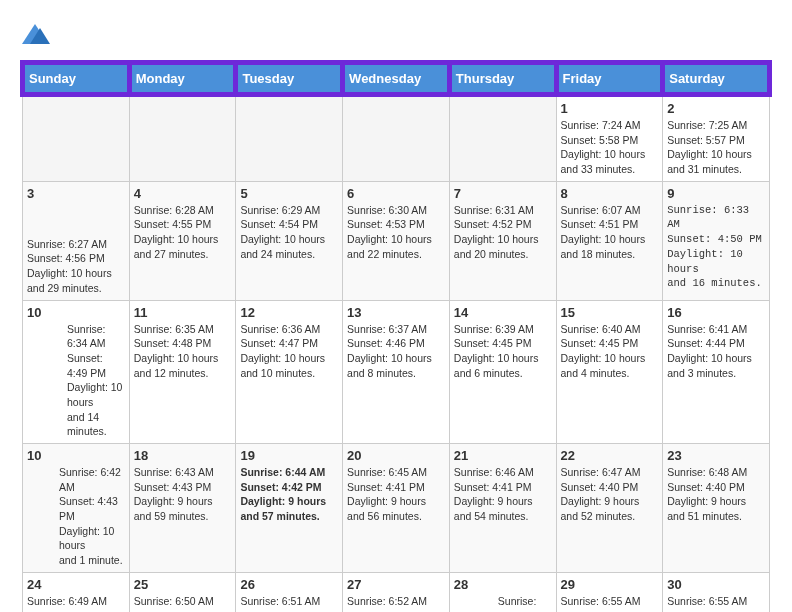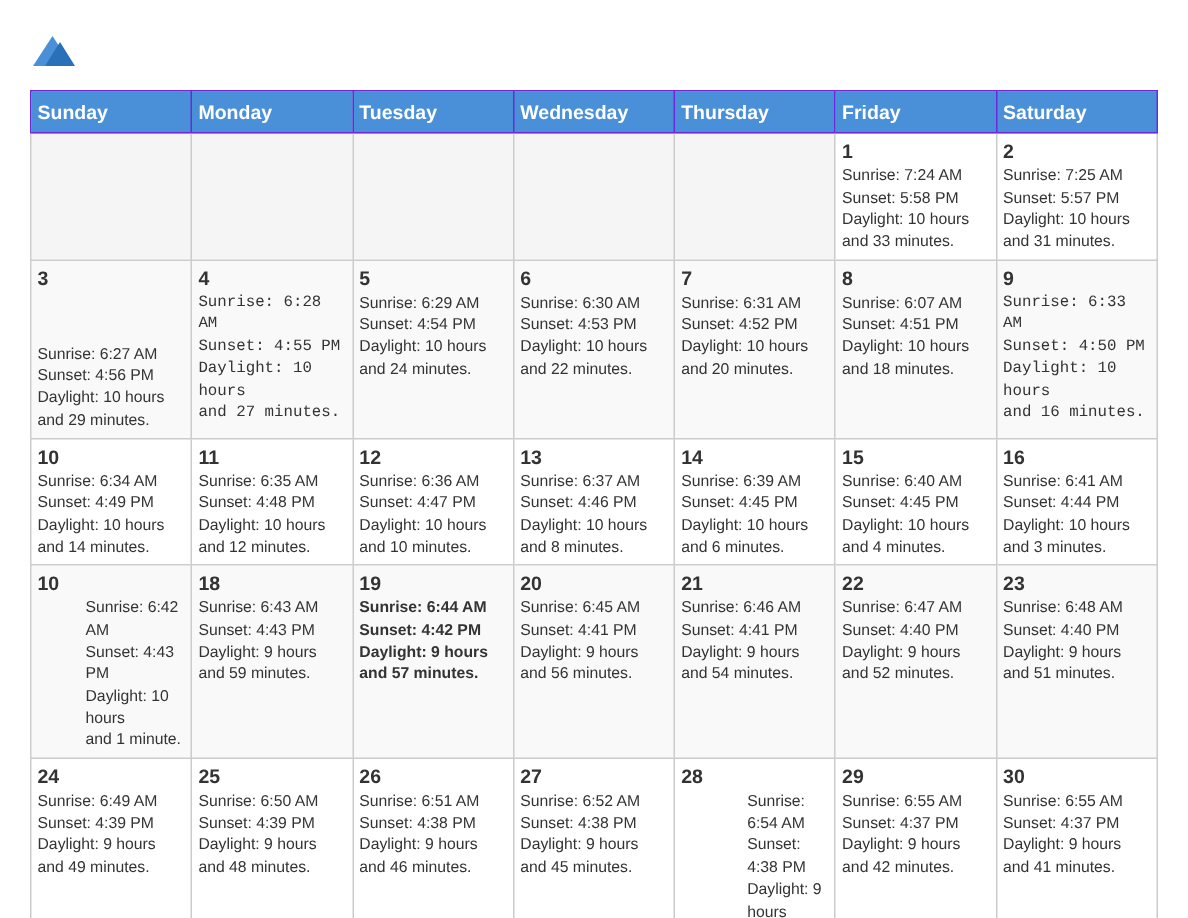--- a/index.html
+++ b/index.html
@@ -56,21 +56,21 @@
       width: 100%;
       border-collapse: collapse;
     }
     .calendar th {
       background-color: #4a90d9;
       color: #fff;
       font-size: 13px;
       font-weight: bold;
       padding: 6px 4px;
       text-align: left;
-      border: 1px solid #6d28d9;
+      border: 5px solid #6d28d9;
     }
     .calendar td {
       border: 1px solid #ccc;
       vertical-align: top;
       padding: 4px;
       font-size: 11px;
       color: #333;
       width: calc(100% / 7);
       height: 80px;
       background: #fff;
@@ -151,21 +151,21 @@
       <tr>
         <td>
           <span class="day-num">3</span>
           <div class="day-info" style="white-space: pre-line; margin-top: 36px;">Sunrise: 6:27 AM
 Sunset: 4:56 PM
 Daylight: 10 hours
 and 29 minutes.</div>
         </td>
         <td>
           <span class="day-num">4</span>
-          <div class="day-info" style="white-space: pre-line; font-family: Liberation Mono, monospace;">Sunrise: 6:28 AM
+          <div class="day-info" style="white-space: pre-line;">Sunrise: 6:28 AM
 Sunset: 4:55 PM
 Daylight: 10 hours
 and 27 minutes.</div>
         </td>
         <td>
           <span class="day-num">5</span>
           <div class="day-info" style="white-space: pre-line;">Sunrise: 6:29 AM
 Sunset: 4:54 PM
 Daylight: 10 hours
 and 24 minutes.</div>
@@ -195,21 +195,21 @@
           <span class="day-num">9</span>
           <div class="day-info" style="white-space: pre-line; font-family: Liberation Mono, monospace;">Sunrise: 6:33 AM
 Sunset: 4:50 PM
 Daylight: 10 hours
 and 16 minutes.</div>
         </td>
       </tr>
       <tr>
         <td>
           <span class="day-num">10</span>
-          <div class="day-info" style="white-space: pre-line;">Sunrise: 6:34 AM
+          <div class="day-info" style="white-space: pre-line; margin-left: 40px;">Sunrise: 6:34 AM
 Sunset: 4:49 PM
 Daylight: 10 hours
 and 14 minutes.</div>
         </td>
         <td>
           <span class="day-num">11</span>
           <div class="day-info" style="white-space: pre-line;">Sunrise: 6:35 AM
 Sunset: 4:48 PM
 Daylight: 10 hours
 and 12 minutes.</div>

